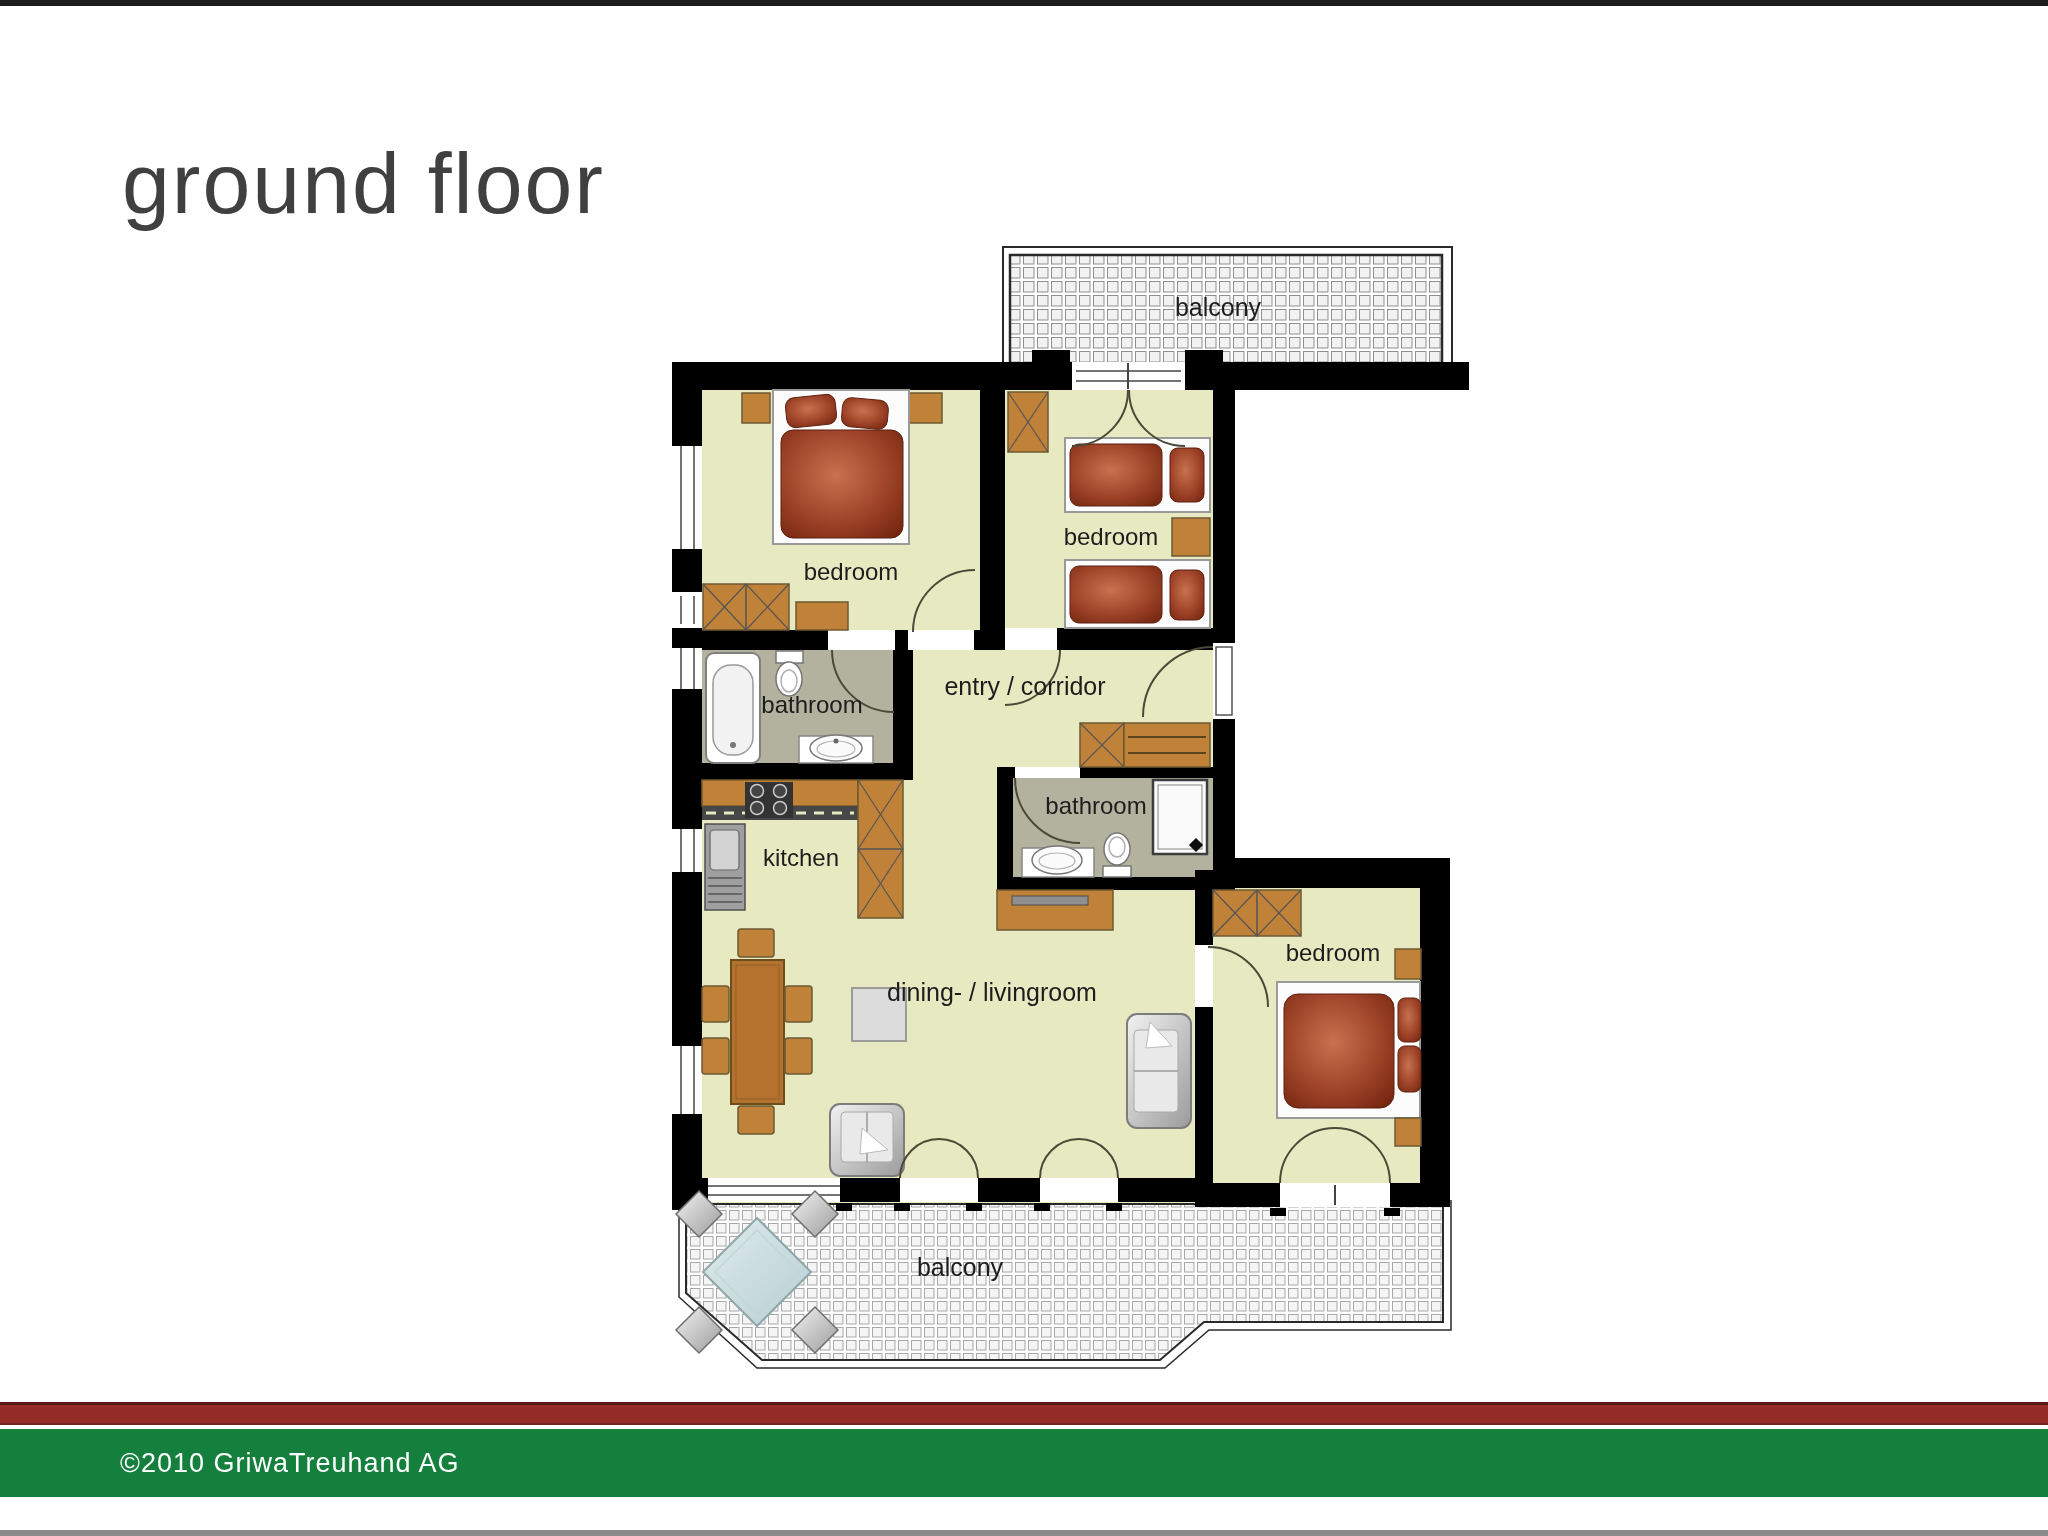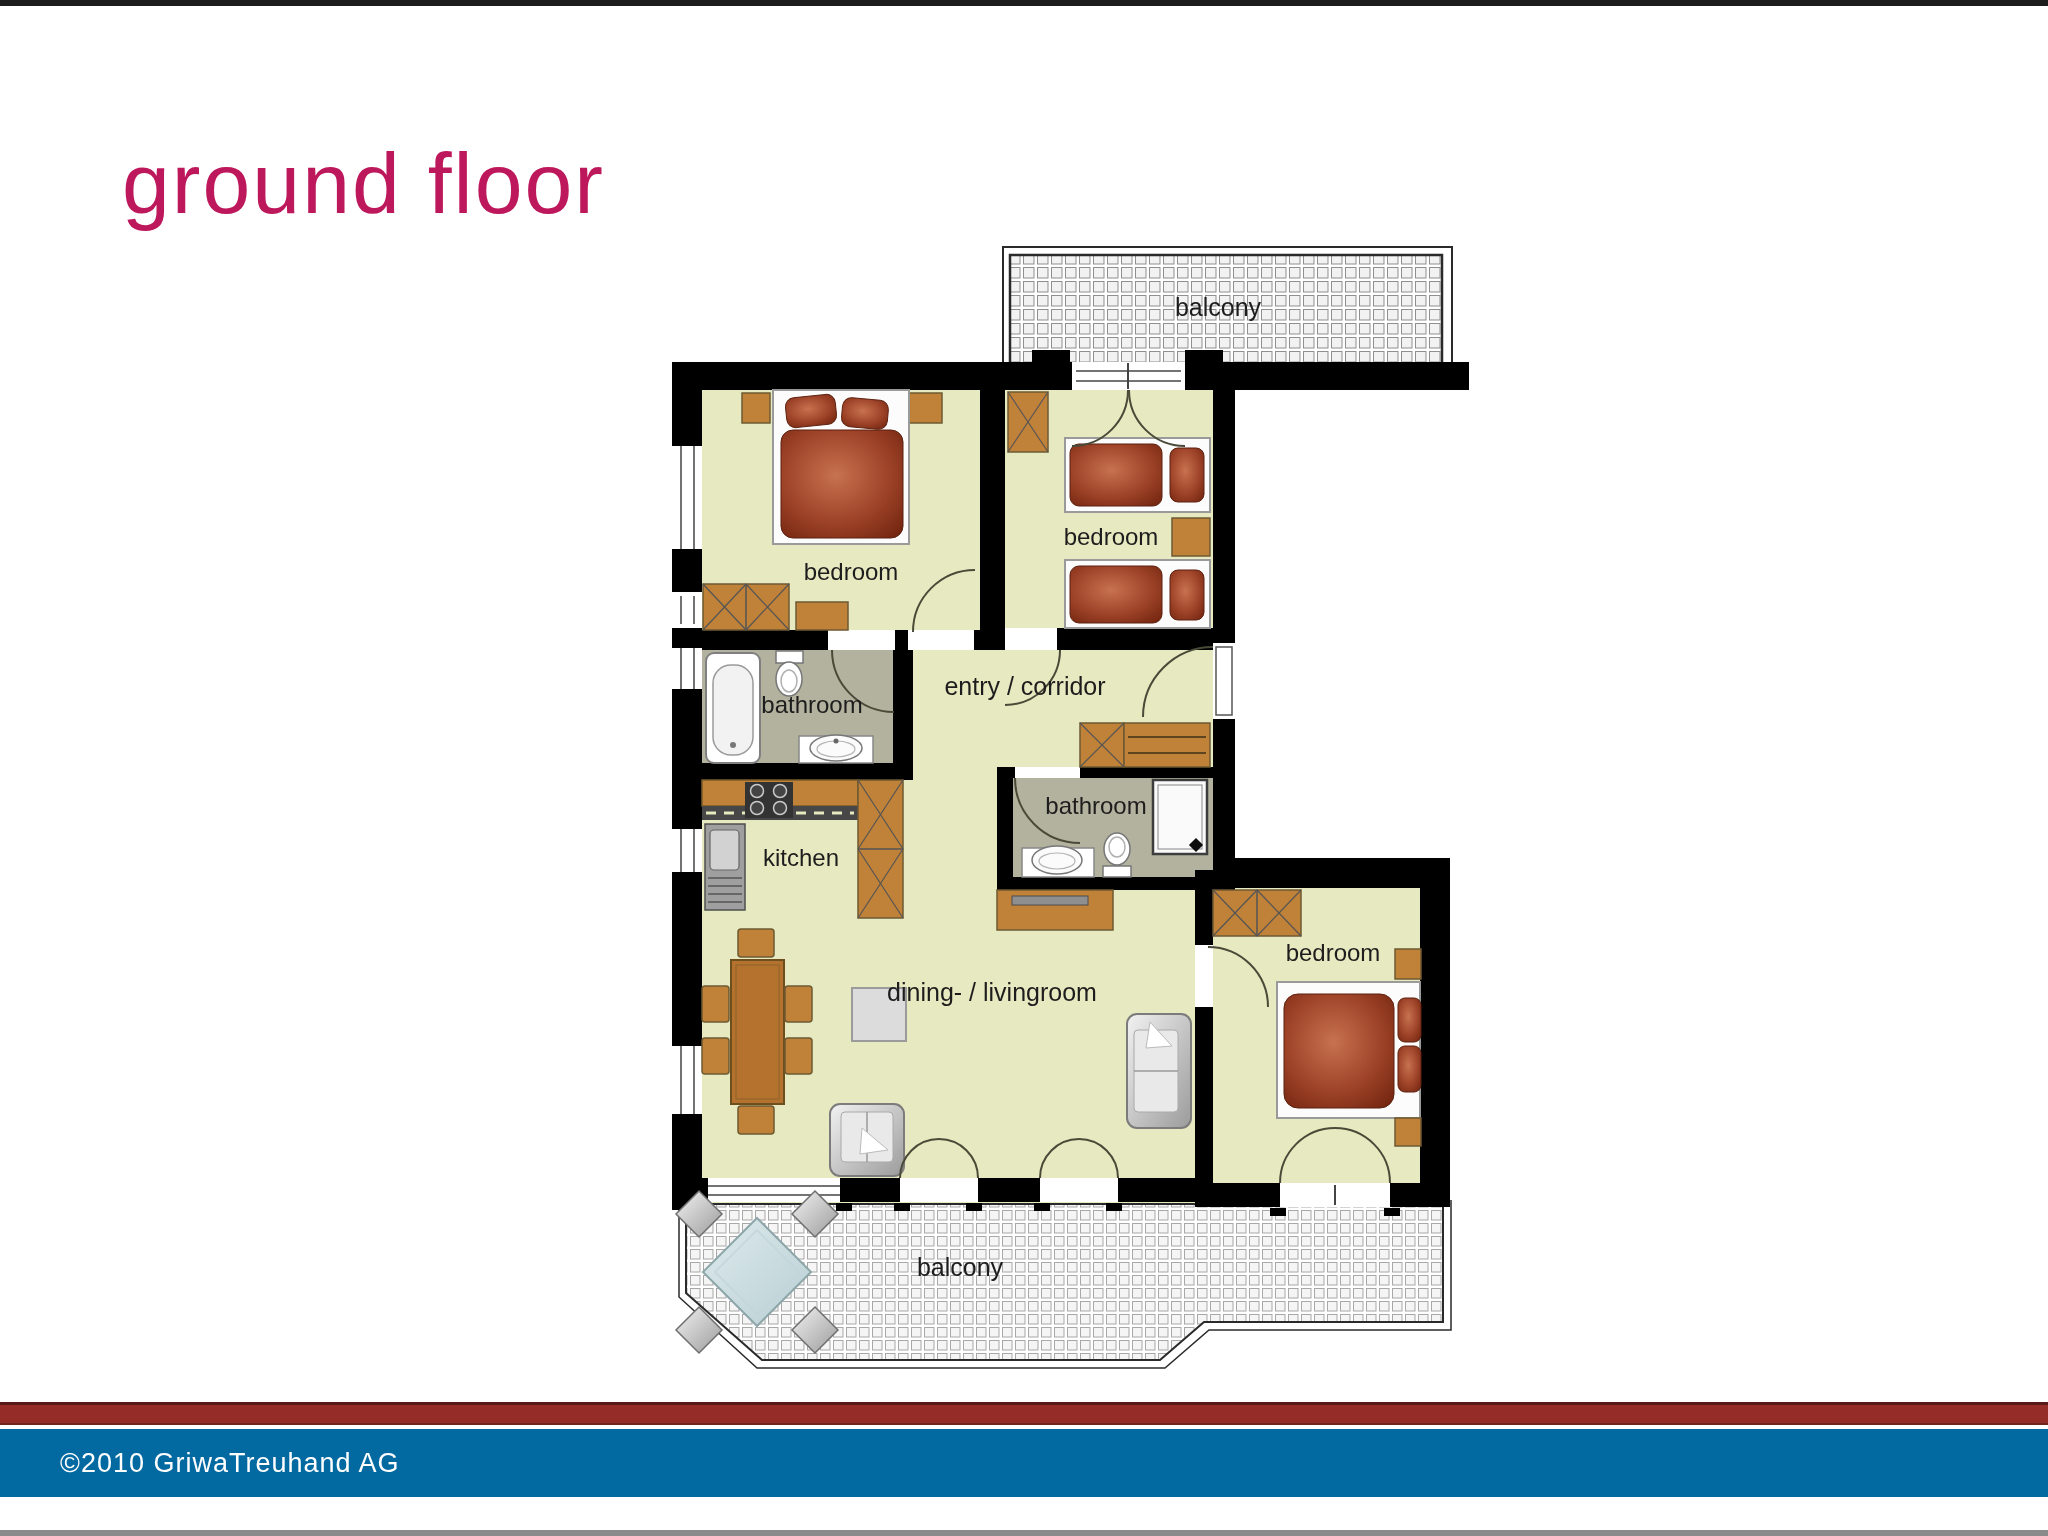--- a/index.html
+++ b/index.html
@@ -3,32 +3,32 @@
 <meta charset="utf-8">
 <style>
   html,body { margin:0; padding:0; }
   body {
     width:2048px; height:1536px; position:relative; background:#ffffff;
     font-family:"Liberation Sans", sans-serif; overflow:hidden;
   }
   .top-bar { position:absolute; left:0; top:0; width:2048px; height:6px; background:#1d1d1d; }
   .page-title {
     position:absolute; left:122px; top:134px; margin:0;
-    font-size:86px; font-weight:400; letter-spacing:2px; color:#be185d;
+    font-size:86px; font-weight:400; letter-spacing:2px; color:#404040;
   }
   .plan-svg { position:absolute; left:640px; top:240px; }
   .bar-red {
     position:absolute; left:0; top:1402px; width:2048px; height:23px;
     background:#962c27; border-top:3px solid #571a16; border-bottom:2px solid #712420;
     box-sizing:border-box;
   }
   .footer-bar {
-    position:absolute; left:0; top:1429px; width:2048px; height:68px; background:#0369a1;
+    position:absolute; left:0; top:1429px; width:2048px; height:68px; background:#15803d;
     color:#ffffff; font-size:27px; letter-spacing:1px;
-    display:flex; align-items:center; padding-left:60px; box-sizing:border-box;
+    display:flex; align-items:center; padding-left:120px; box-sizing:border-box;
   }
   .bottom-edge { position:absolute; left:0; top:1530px; width:2048px; height:6px; background:#8b8b8b; }
   svg text { font-family:"Liberation Sans", sans-serif; fill:#1d1d1d; }
 </style>
 </head>
 <body>
 
 <div class="top-bar"></div>
 
 <h1 class="page-title">ground floor</h1>

